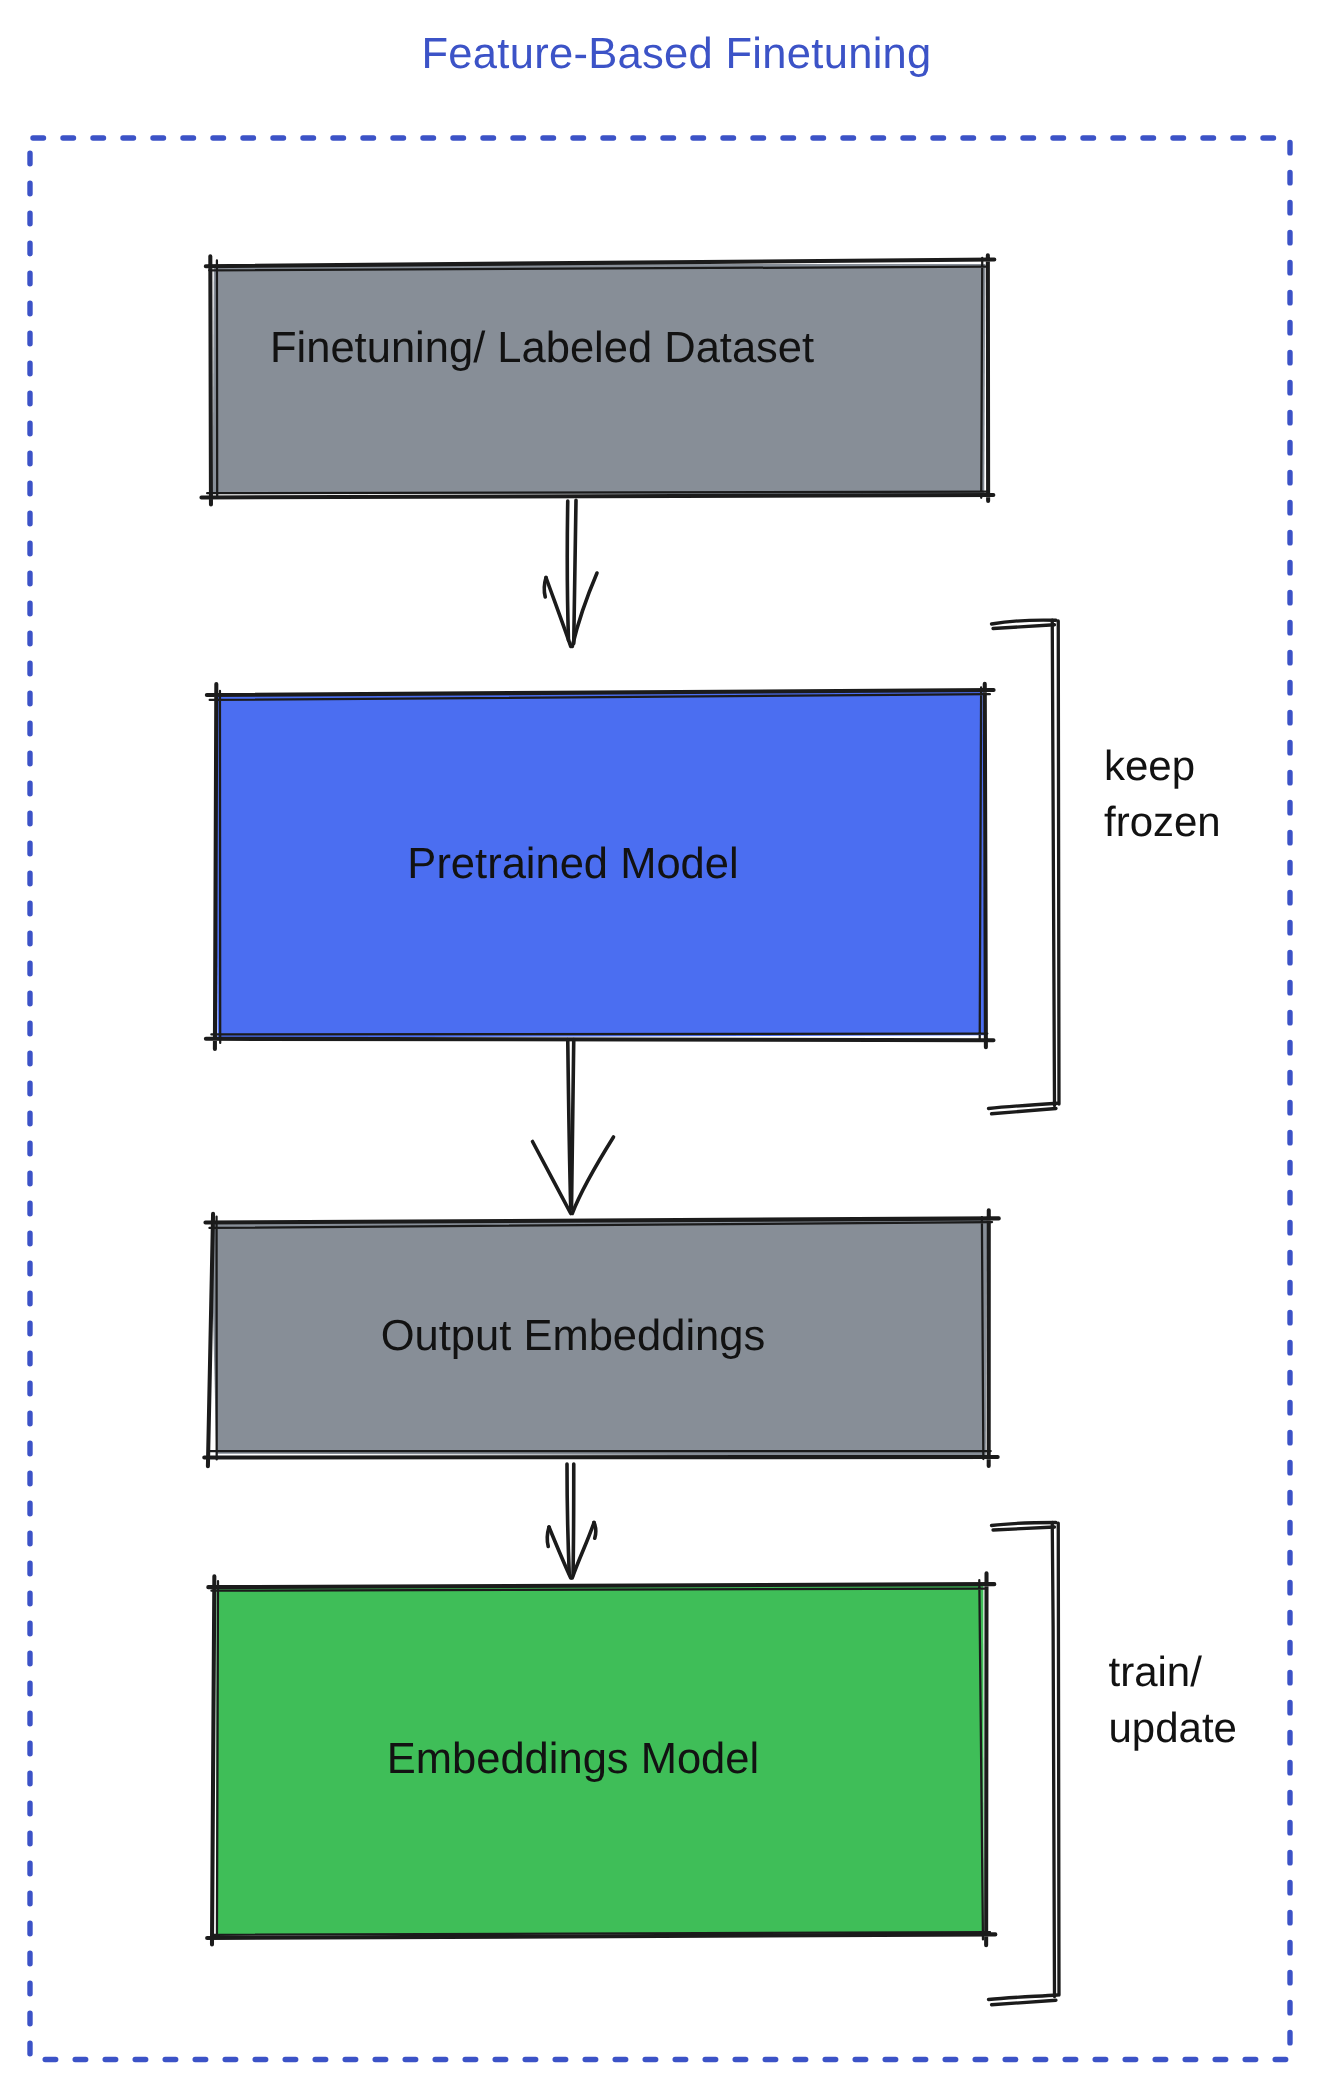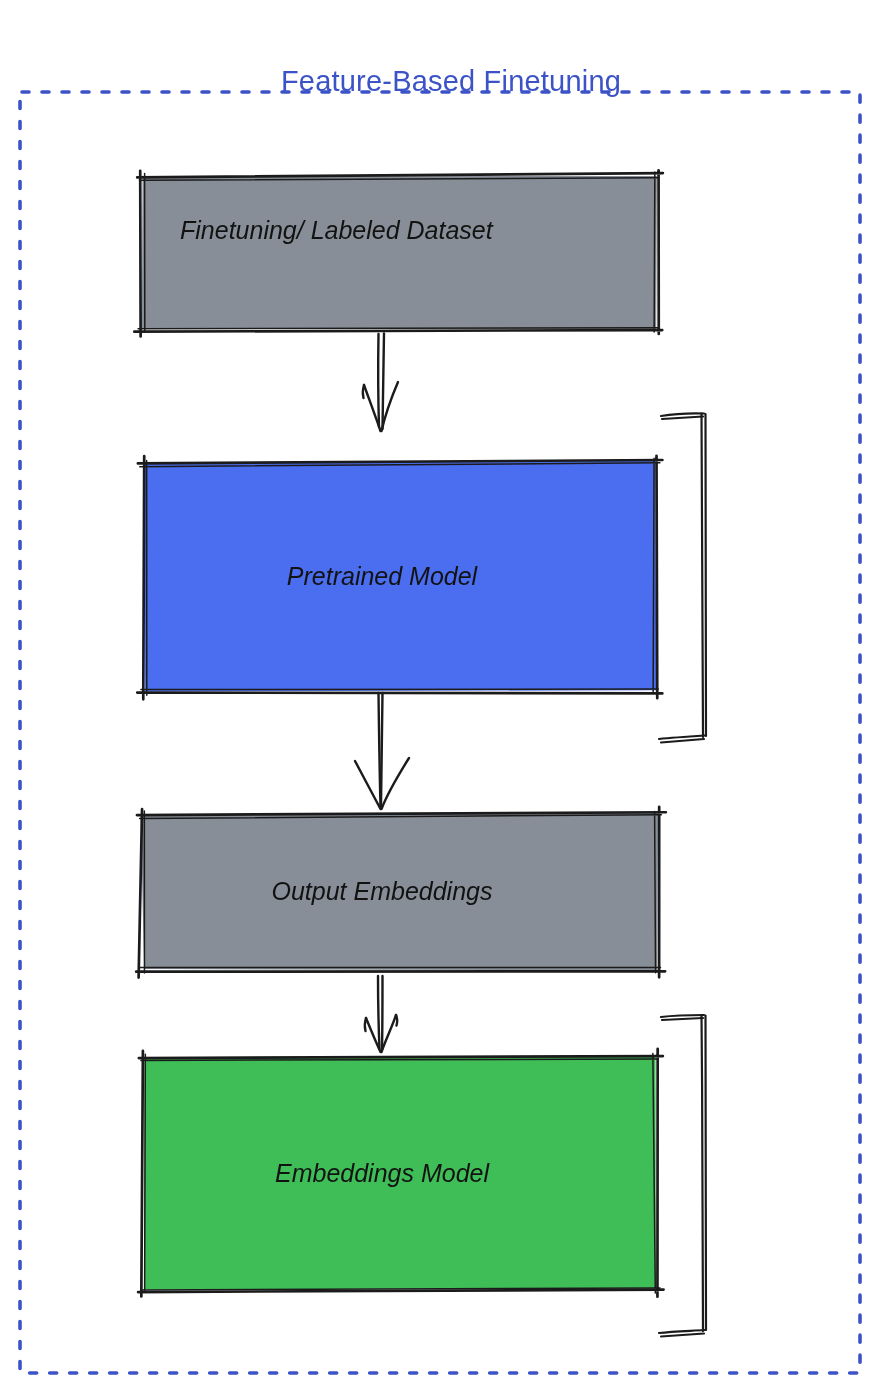--- a/index.html
+++ b/index.html
@@ -1,29 +1,29 @@
 <!DOCTYPE html>
 <html><head>
 <meta charset="utf-8">
 <style>
   html,body{margin:0;padding:0;background:#ffffff;}
   body{font-family:"Liberation Sans", sans-serif; -webkit-font-smoothing:antialiased;}
   .canvas{position:relative;width:880px;height:1393px;background:#fff;overflow:hidden;}
 
   .title{position:absolute;top:20px;left:22px;right:0;text-align:center;
-         font-size:29px;letter-spacing:0.2px;color:var(--title);margin-top:45px;}
+         font-size:29px;letter-spacing:0.2px;color:var(--title);}
 
   svg{overflow:visible;display:block;}
   .frame{position:absolute;left:0;top:0;}
   .frame-rect{fill:none;stroke:var(--frame);stroke-width:3.6;
               stroke-dasharray:7 13;stroke-linecap:round;}
 
   .node{position:absolute;}
   .node .label{position:absolute;inset:0;display:flex;align-items:center;justify-content:center;
-               font-size:25px;color:#121212;transform:translateX(-18px);font-style:italic;}
+               font-size:29px;color:#121212;transform:translateX(-18px);}
   .node .label.upper-left{align-items:flex-start;justify-content:flex-start;
                padding:44px 0 0 42px;transform:none;}
 
   .arrow path,.bracket path{fill:none;stroke:var(--ink);stroke-linecap:round;stroke-linejoin:round;}
   .arrow path{stroke-width:2.4;}
   .bracket path{stroke-width:2.2;}
   .arrow,.bracket{position:absolute;}
 
   .annotation{position:absolute;font-size:28px;line-height:37px;color:#121212;
               white-space:pre-line;}
@@ -66,20 +66,22 @@
   </div>
 
   <svg class="bracket" style="left:653px;top:405px" width="64" height="343">
     <path d="M8 11 C20 9 34 8 51 8.5"></path>
     <path d="M9 14 L50 11.5"></path>
     <path d="M48.5 8.5 C49.5 120 50 230 50 332"></path>
     <path d="M52.5 9 L53 331"></path>
     <path d="M6 334 C20 332.5 36 331.5 52 330.5"></path>
     <path d="M8 337.5 L51 334"></path>
   </svg>
+  <div class="annotation" style="left:736px;top:492px">keep
+frozen</div>
 
   <svg class="arrow" style="left:348px;top:692px" width="68" height="118">
     <path d="M30.5 1 C31 40 31.5 78 32.5 114"></path>
     <path d="M34.5 1 C34 40 33.5 78 33 114"></path>
     <path d="M7 69 C15 84 24 101 32.5 117"></path>
     <path d="M61 66 C51 82 40 100 33.5 117"></path>
   </svg>
 
   <div class="node" style="left:138px;top:810px;width:524px;height:163px">
     <svg class="sketch" width="524" height="163">
@@ -109,14 +111,16 @@
   </div>
 
   <svg class="bracket" style="left:653px;top:1007px" width="64" height="335">
     <path d="M8 10 C20 8.5 34 8 51 8"></path>
     <path d="M9 13 L50 11"></path>
     <path d="M48.5 8 C49.5 115 50 225 50 324"></path>
     <path d="M52.5 8.5 L53 323"></path>
     <path d="M6 326 C20 324.5 36 324 52 323"></path>
     <path d="M8 329.5 L51 326.5"></path>
   </svg>
+  <div class="annotation" style="left:739px;top:1096px">train/
+update</div>
 
 </div>
 
 </body></html>

